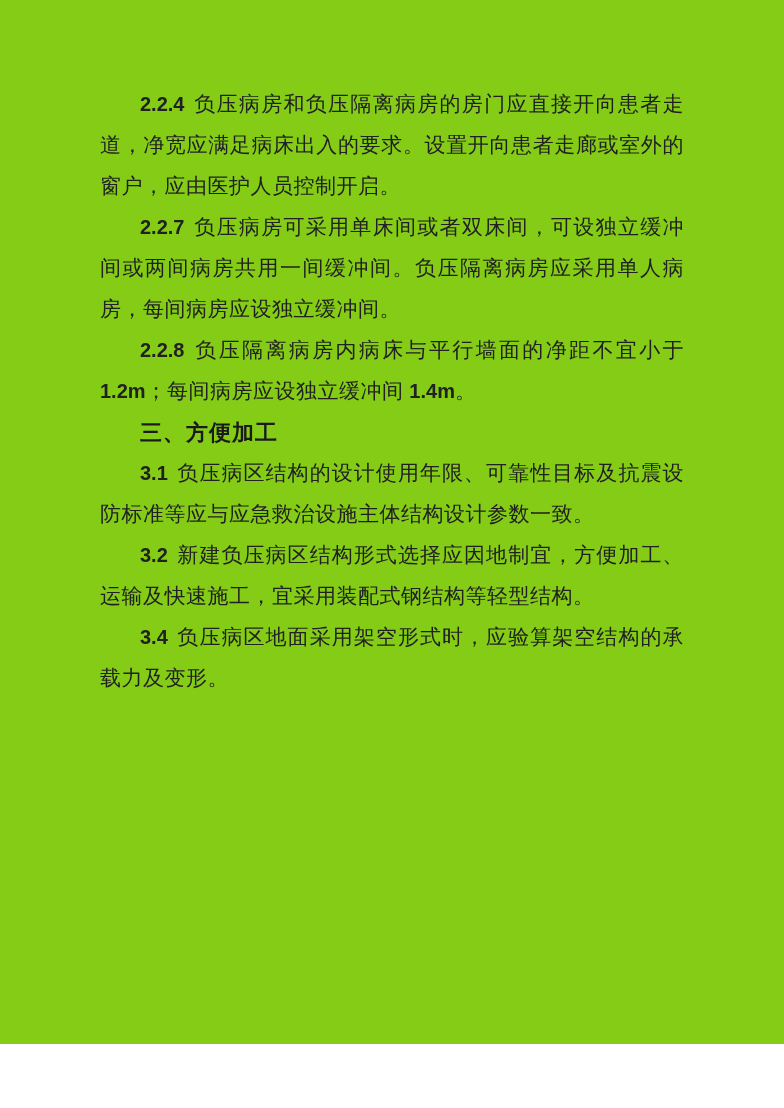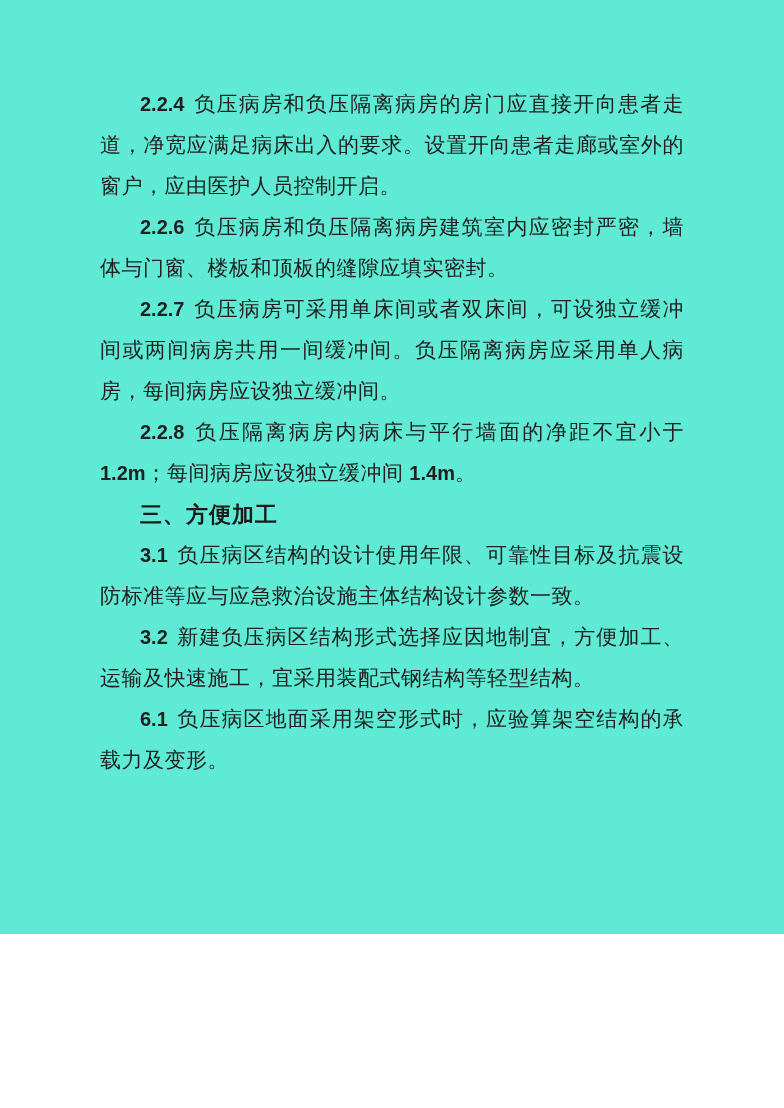--- a/index.html
+++ b/index.html
@@ -3,22 +3,22 @@
 <meta charset="utf-8">
 <style>
   html, body {
     margin: 0;
     padding: 0;
     background: #ffffff;
   }
   .page {
     position: relative;
     width: 784px;
-    height: 934px;
-    background: #5eead4;
+    height: 1044px;
+    background: #84cc16;
     overflow: hidden;
     font-family: "Liberation Serif", serif;
   }
   .content {
     position: absolute;
     left: 100px;
     top: 84px;
     width: 584px;
     color: #212121;
     font-size: 21px;
@@ -65,31 +65,30 @@
 </style>
 </head>
 <body>
 
 <div class="page">
   <div class="content">
 
     <p class="para"><span class="num">2.2.4</span><span>负压病房和负压隔离病房的房门应直接开向患者走道，净宽应满足病床出入的要求。设置开向患者走廊或室外的窗户，应由医护人员控制开启。</span></p>
 
 
-    <p class="para"><span class="num">2.2.6</span><span>负压病房和负压隔离病房建筑室内应密封严密，墙体与门窗、楼板和顶板的缝隙应填实密封。</span></p>
 
     <p class="para"><span class="num">2.2.7</span><span>负压病房可采用单床间或者双床间，可设独立缓冲间或两间病房共用一间缓冲间。负压隔离病房应采用单人病房，每间病房应设独立缓冲间。</span></p>
 
     <p class="para"><span class="num">2.2.8</span><span>负压隔离病房内病床与平行墙面的净距不宜小于</span><span class="val">1.2m</span><span>；每间病房应设独立缓冲间 </span><span class="val">1.4m</span><span>。</span></p>
 
     <h3 class="heading">三、方便加工</h3>
 
     <p class="para"><span class="num">3.1</span><span>负压病区结构的设计使用年限、可靠性目标及抗震设防标准等应与应急救治设施主体结构设计参数一致。</span></p>
 
     <p class="para"><span class="num">3.2</span><span>新建负压病区结构形式选择应因地制宜，方便加工、运输及快速施工，宜采用装配式钢结构等轻型结构。</span></p>
 
 
-    <p class="para"><span class="num">6.1</span><span>负压病区地面采用架空形式时，应验算架空结构的承载力及变形。</span></p>
+    <p class="para"><span class="num">3.4</span><span>负压病区地面采用架空形式时，应验算架空结构的承载力及变形。</span></p>
 
   </div>
 
   <div class="page-number">5</div>
 </div>
 
 </body></html>

